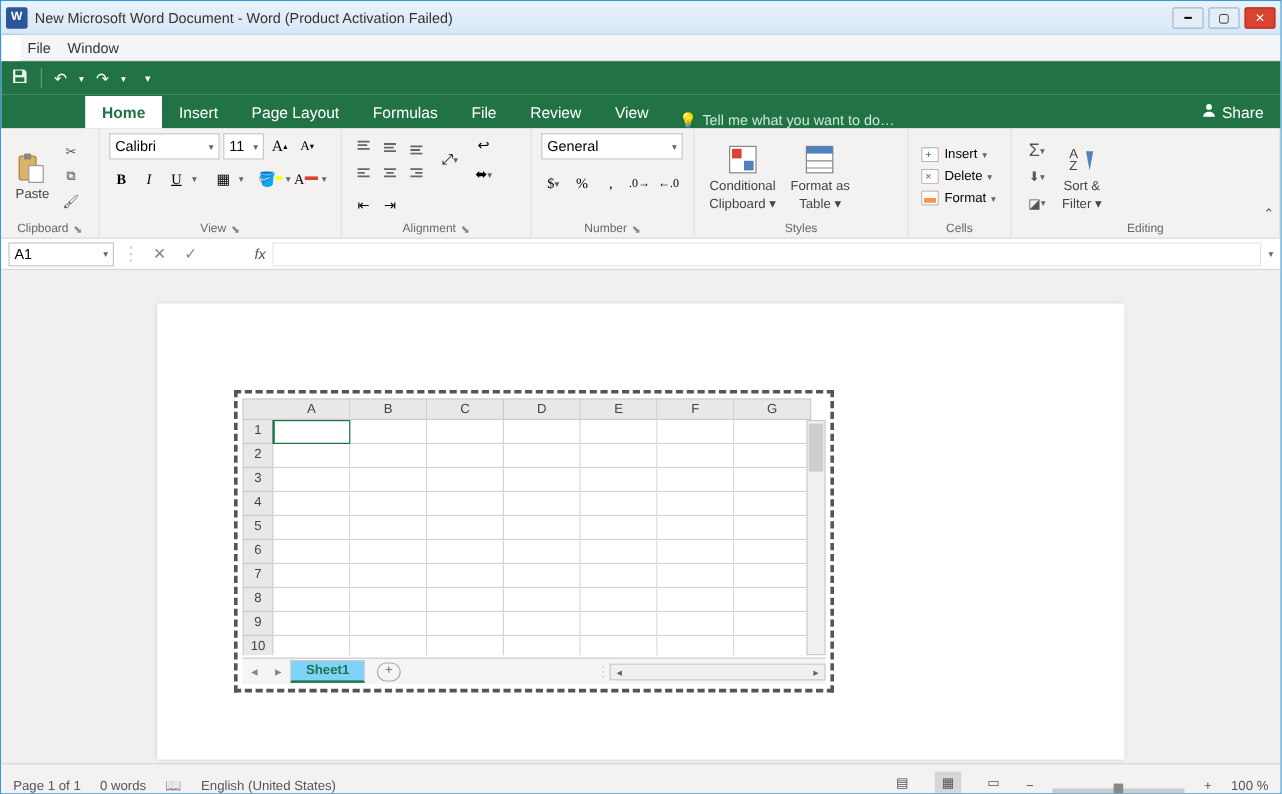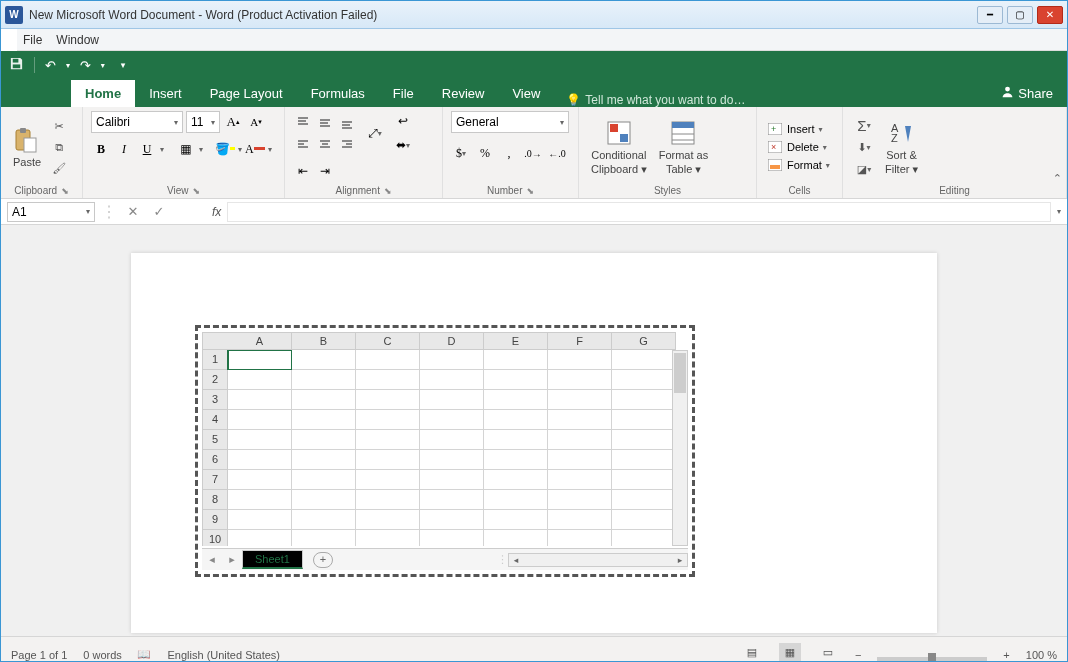--- a/index.html
+++ b/index.html
@@ -59,21 +59,21 @@
 .col-h { width:64px; background:#e8e8e8; border:1px solid #ccc; border-left:none; text-align:center; font-size:11px; color:#444; line-height:16px; }
 .rows { flex:1; overflow:hidden; }
 .row { display:flex; height:20px; }
 .row-h { width:26px; background:#e8e8e8; border:1px solid #ccc; border-top:none; text-align:center; font-size:11px; color:#444; line-height:18px; }
 .cell { width:64px; border-right:1px solid #d4d4d4; border-bottom:1px solid #d4d4d4; background:#fff; }
 .cell.selected { outline:2px solid #217346; outline-offset:-1px; }
 .vscroll { position:absolute; right:4px; top:22px; bottom:28px; width:16px; background:#f0f0f0; border:1px solid #ccc; }
 .vscroll .thumb { position:absolute; top:2px; left:1px; right:1px; height:40px; background:#cdcdcd; }
 .sheet-tabs { position:absolute; left:4px; right:4px; bottom:4px; height:22px; display:flex; align-items:center; background:#f5f5f5; border-top:1px solid #ccc; font-size:11px; }
 .sheet-tabs .nav { width:20px; text-align:center; color:#888; cursor:pointer; }
-.sheet-tabs .tab { padding: 2px 12px; border:1px solid #ccc; border-bottom:2px solid #217346; background:#000000; color:#217346; font-weight:400; cursor:pointer; }
+.sheet-tabs .tab { padding: 2px 12px; border:1px solid #ccc; border-bottom:2px solid #217346; background:#7dd3fc; color:#217346; font-weight:700; cursor:pointer; }
 .sheet-tabs .add { width:20px; height:16px; border:1px solid #aaa; border-radius:8px; text-align:center; line-height:13px; margin-left:10px; cursor:pointer; color:#666; }
 .sheet-tabs .hspace { flex:1; }
 .sheet-tabs .hscroll { width:180px; height:14px; background:#f0f0f0; border:1px solid #ccc; display:flex; align-items:center; }
 .sheet-tabs .hscroll .ar { width:14px; text-align:center; font-size:9px; color:#666; cursor:pointer; }
 .sheet-tabs .hscroll .track { flex:1; }
 .statusbar { height:24px; background:#f3f2f1; display:flex; align-items:flex-end; padding:0 10px; font-size:11px; color:#555; gap:16px; }
 .statusbar .sp { flex:1; }
 .statusbar .view-btn { width:22px; height:18px; border:1px solid transparent; cursor:pointer; display:flex; align-items:center; justify-content:center; }
 .statusbar .view-btn.active { background:#d6d6d6; }
 .statusbar .zoom-slider { width:110px; height:4px; background:#ccc; position:relative; }

